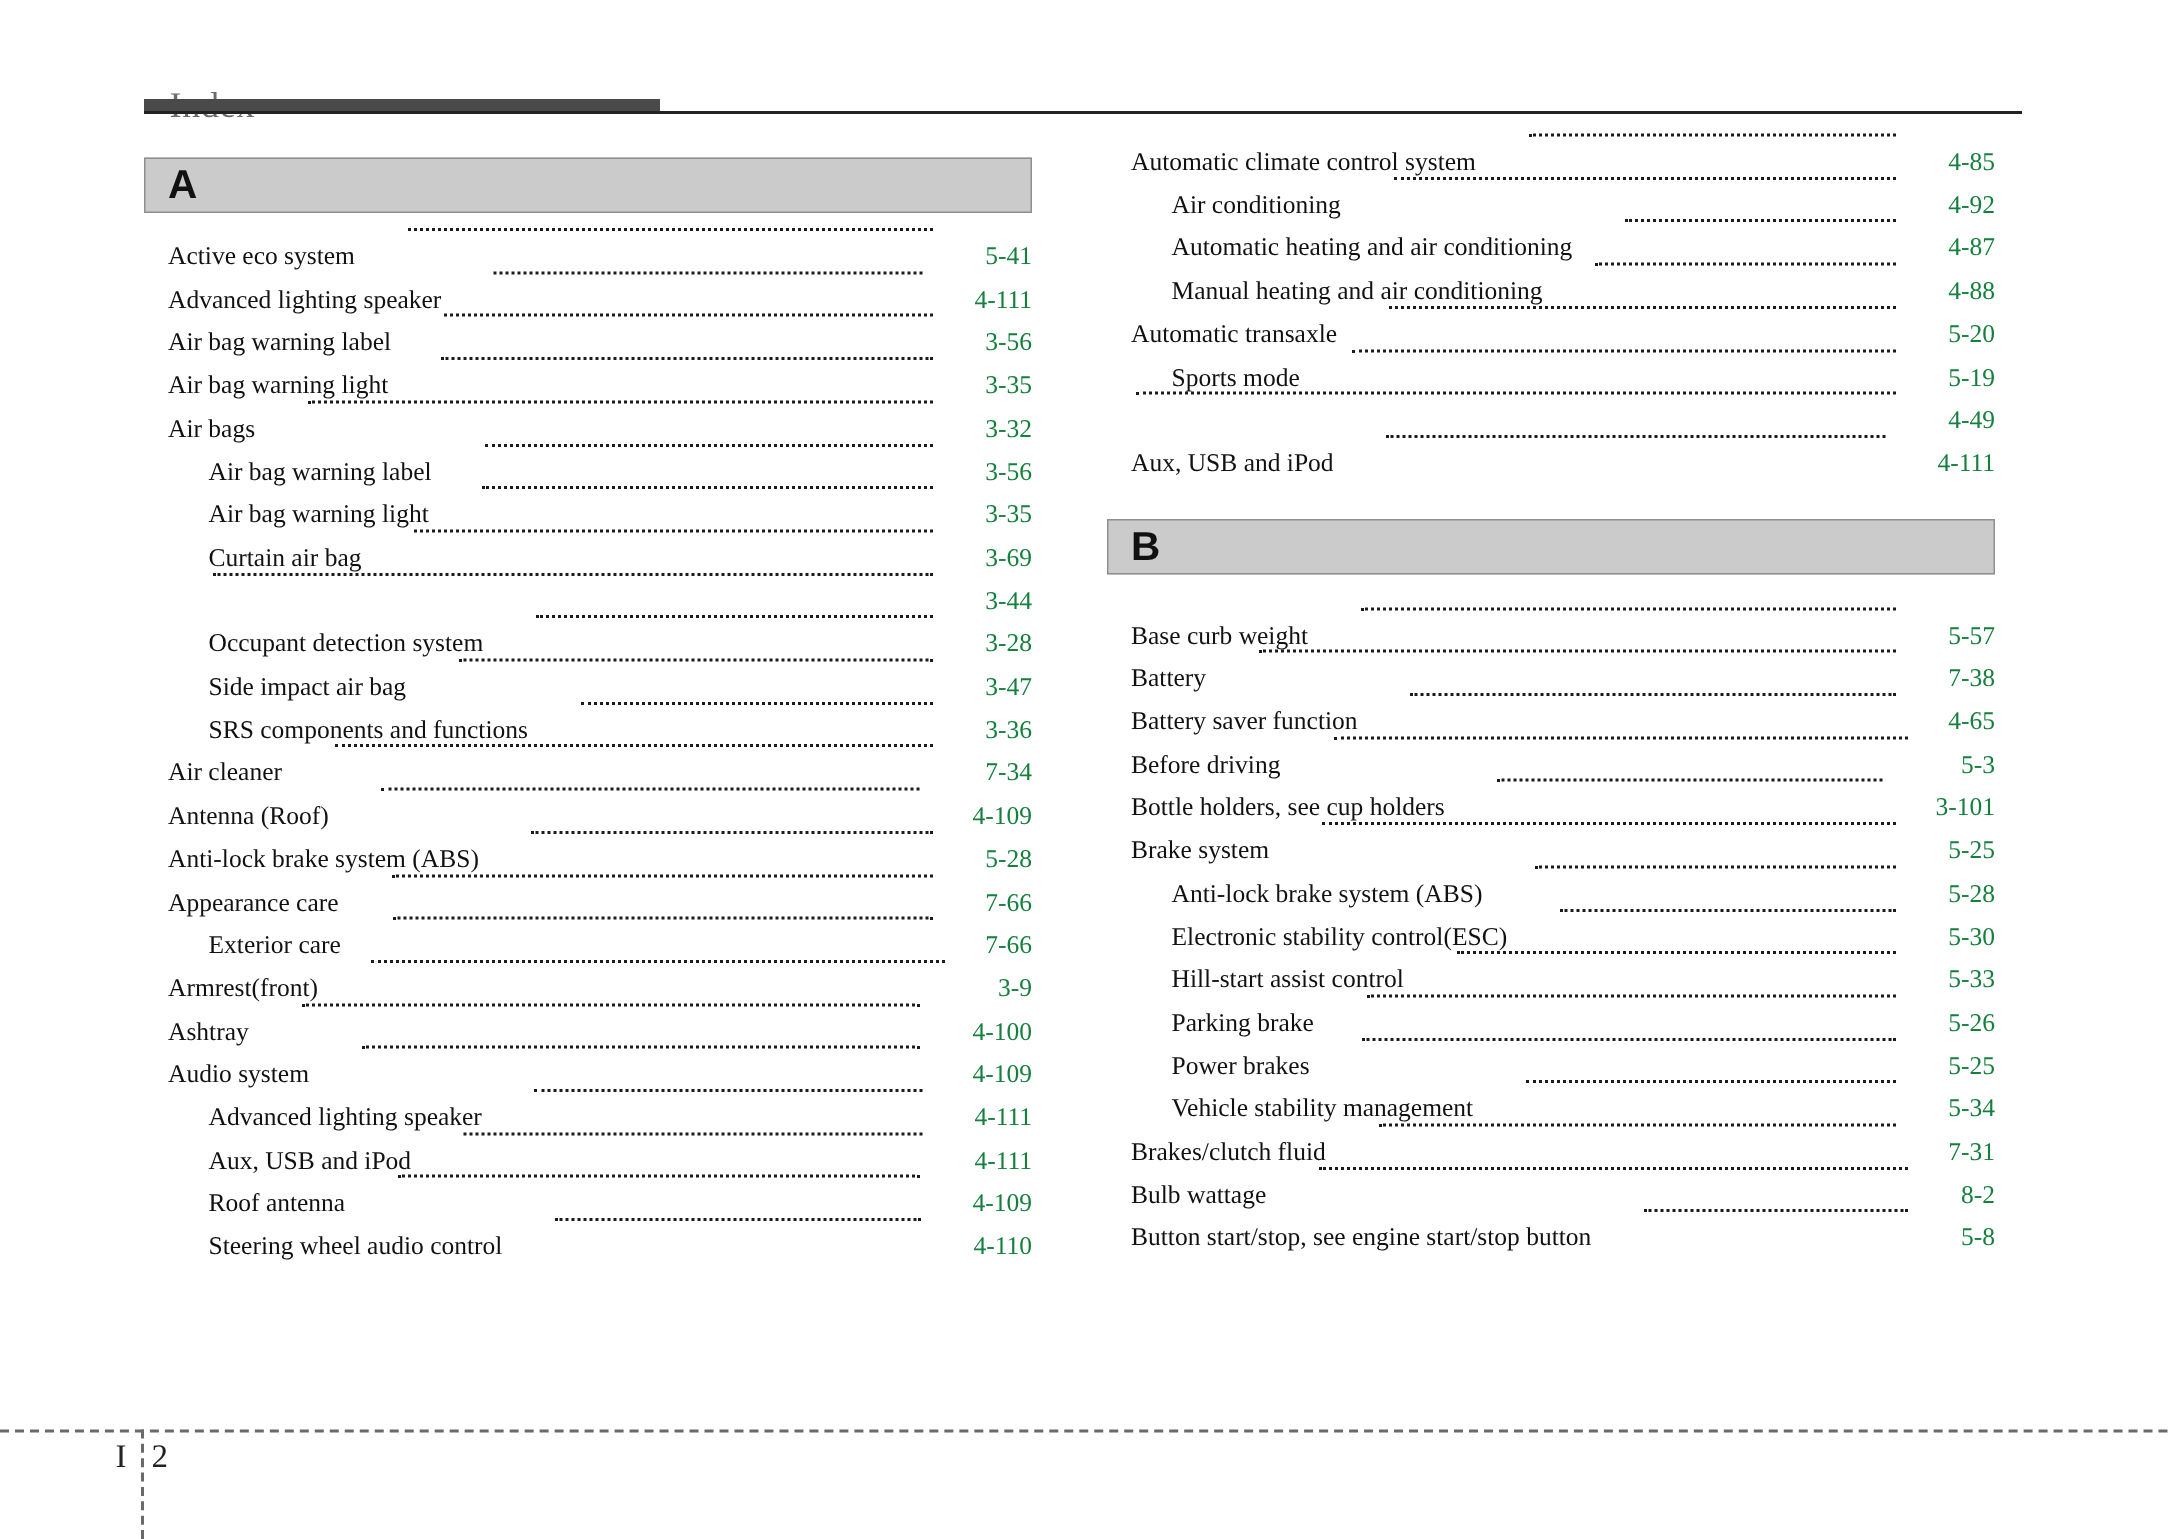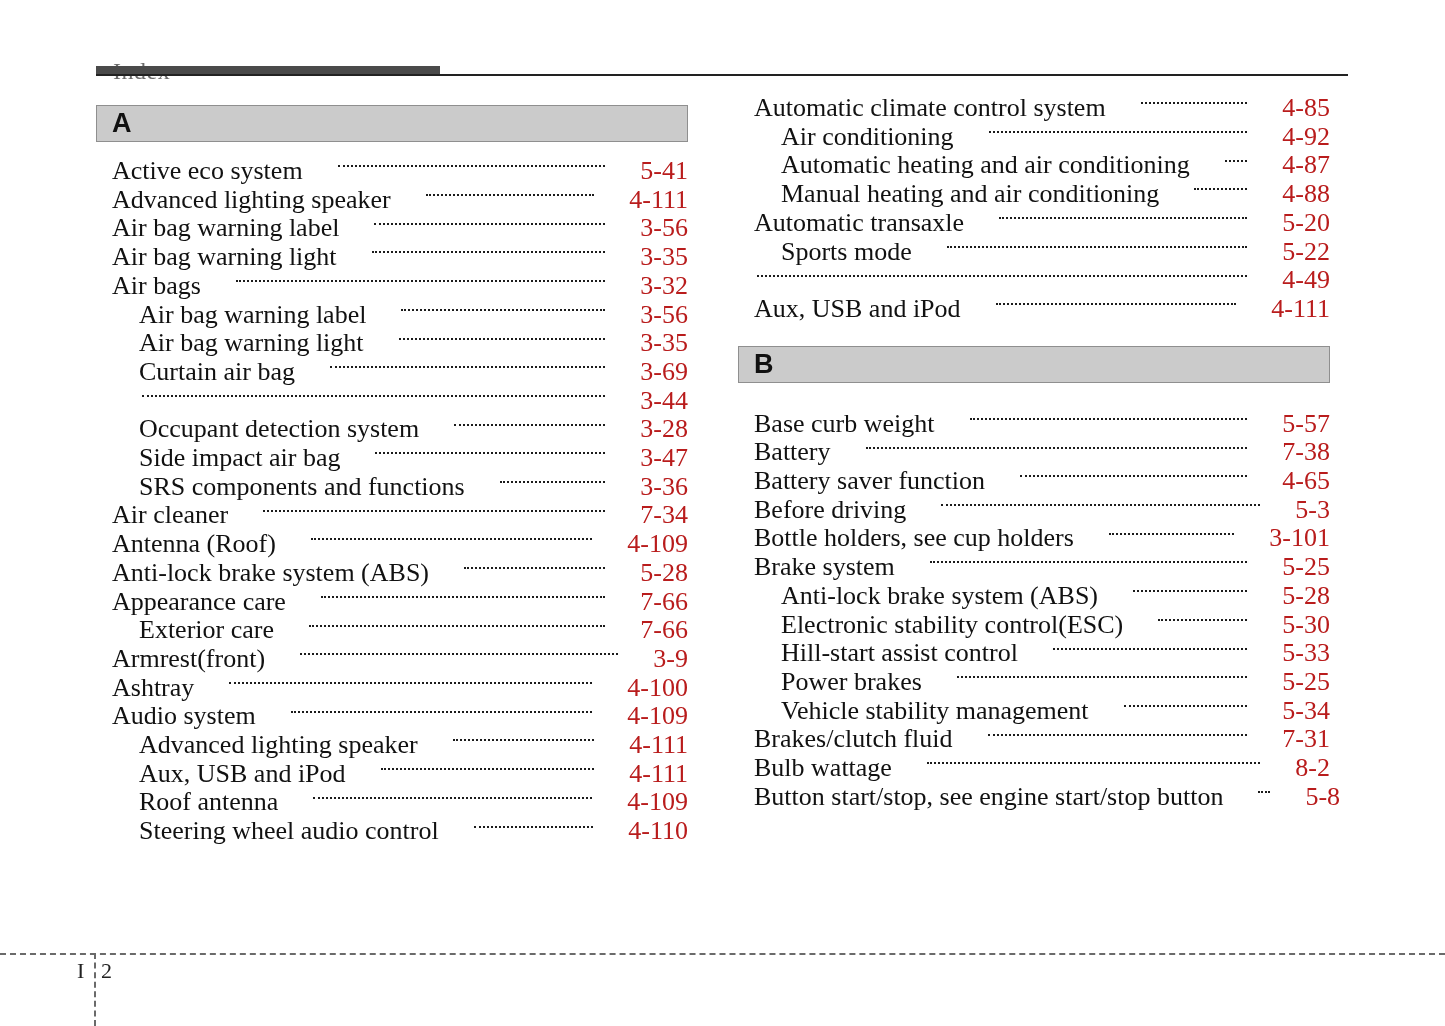--- a/index.html
+++ b/index.html
@@ -74,37 +74,37 @@
     font-weight: bold;
     font-size: 27px;
     color: #111111;
     padding-left: 15px;
     line-height: 1;
   }
 
   
   .entry {
     display: flex;
-    align-items: center;
+    align-items: flex-start;
     padding-left: 16px;
-    font-size: 26px;
+    font-size: 17px;
     line-height: 28.7px;
     white-space: nowrap;
     gap: 32px;
   }
   .entry.indent { padding-left: 43px; }
   .entry-label { color: #111111; }
   .leader {
     flex: 1 1 auto;
     min-width: 12px;
     margin: 0 3px;
     border-bottom: 2.4px dotted #1b1b1b;
     transform: translateY(-5px);
   }
-  .entry-page { color: #b91c1c; }
+  .entry-page { color: #15803d; }
 
   
   .footer-dashed-line {
     position: absolute;
     left: 0; right: 0;
     top: 953px;
     border-top: 2px dashed #6a6a6a;
   }
   .footer-chapter {
     position: absolute;
@@ -314,21 +314,21 @@
 
   <div class="entry">
     <span class="entry-label">Automatic transaxle</span>
     <span class="leader"></span>
     <span class="entry-page">5-20</span>
   </div>
 
   <div class="entry indent">
     <span class="entry-label">Sports mode</span>
     <span class="leader"></span>
-    <span class="entry-page">5-22</span>
+    <span class="entry-page">5-19</span>
   </div>
 
   <div class="entry">
     <span class="leader"></span>
     <span class="entry-page">4-49</span>
   </div>
 
   <div class="entry">
     <span class="entry-label">Aux, USB and iPod</span>
     <span class="leader"></span>
@@ -386,20 +386,25 @@
     <span class="leader"></span>
     <span class="entry-page">5-30</span>
   </div>
 
   <div class="entry indent">
     <span class="entry-label">Hill-start assist control</span>
     <span class="leader"></span>
     <span class="entry-page">5-33</span>
   </div>
 
+  <div class="entry indent">
+    <span class="entry-label">Parking brake</span>
+    <span class="leader"></span>
+    <span class="entry-page">5-26</span>
+  </div>
 
   <div class="entry indent">
     <span class="entry-label">Power brakes</span>
     <span class="leader"></span>
     <span class="entry-page">5-25</span>
   </div>
 
   <div class="entry indent">
     <span class="entry-label">Vehicle stability management</span>
     <span class="leader"></span>

